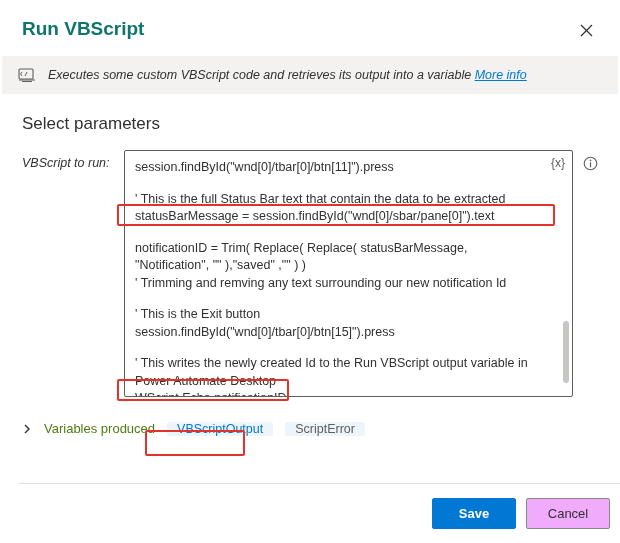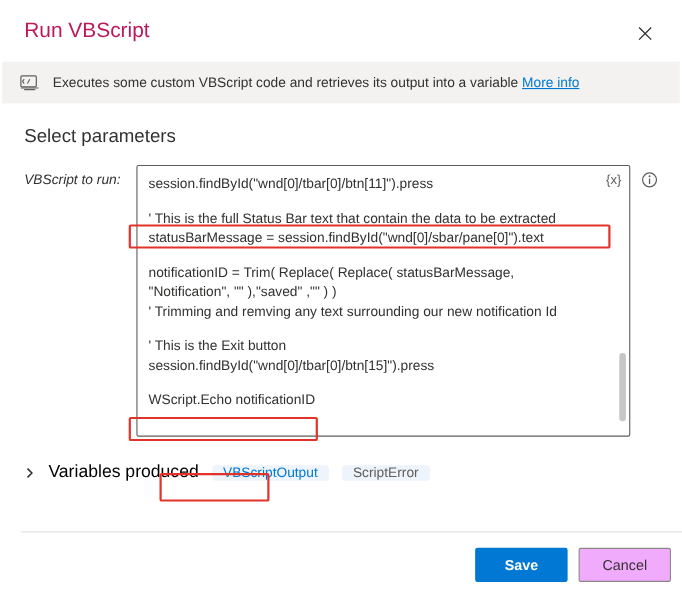--- a/index.html
+++ b/index.html
@@ -11,30 +11,31 @@
     width: 620px;
     height: 543px;
     position: relative;
     overflow: hidden;
   }
   .dialog { width: 100%; height: 100%; display: flex; flex-direction: column; }
   .header {
     padding: 18px 22px 14px 22px;
     display: flex; justify-content: space-between; align-items: flex-start;
   }
-  .title { font-size: 19px; font-weight: 400; color: #be185d; }
+  .title { font-size: 19px; font-weight: 700; color: #0f766e; }
   .close-btn {
     width: 24px; height: 24px; display: flex; align-items: center; justify-content: center;
     cursor: pointer; border-radius: 2px;
   }
   .info-bar {
     background: #f3f2f1;
     padding: 11px 16px;
     display: flex; align-items: center; gap: 12px;
     margin: 0 2px;
+    font-style: italic;
   }
   .info-bar .icn { flex: 0 0 auto; }
   .info-text { color: #323130; font-size: 12.5px; }
   .info-link { color: #0078d4; text-decoration: underline; cursor: pointer; }
   .section-head {
     padding: 20px 22px 10px 22px;
     font-size: 17px; font-weight: 400; color: #323130;
   }
   .param-row {
     display: flex; align-items: flex-start; gap: 10px;
@@ -80,21 +81,21 @@
   }
   .rb1 { left: 117px; top: 204px; width: 438px; height: 22px; }
   .rb2 { left: 117px; top: 379px; width: 172px; height: 22px; }
   .rb3 { left: 145px; top: 430px; width: 100px; height: 26px; }
 
   .vars-row {
     display: flex; align-items: center; gap: 12px;
     padding: 24px 22px 0 22px;
   }
   .chev { color: #323130; cursor: pointer; }
-  .vars-label { font-size: 16px; color: #000000; }
+  .vars-label { font-size: 13px; color: #4d7c0f; }
   .pill {
     background: #edf4fb;
     border-radius: 3px;
     padding: 0 10px;
     font-size: 12.5px;
     color: #0078d4;
     cursor: pointer;
     display: inline-block;
   }
   .pill.secondary { color: #605e5c; text-align: right; }
@@ -157,20 +158,21 @@
         <div class="gap"></div>
         <p class="cline">' This is the full Status Bar text that contain the data to be extracted</p>
         <p class="cline">statusBarMessage = session.findById("wnd[0]/sbar/pane[0]").text</p>
         <div class="gap"></div>
         <p class="cline">notificationID = Trim( Replace( Replace( statusBarMessage, "Notification", "" ),"saved" ,""  ) )</p>
         <p class="cline">' Trimming and remving any text surrounding our new notification Id</p>
         <div class="gap"></div>
         <p class="cline">' This is the Exit button</p>
         <p class="cline">session.findById("wnd[0]/tbar[0]/btn[15]").press</p>
         <div class="gap"></div>
+        <p class="cline">' This writes the newly created Id to the Run VBScript output variable in Power Automate Desktop</p>
         <p class="cline">WScript.Echo notificationID</p>
         <div class="scroll-thumb"></div>
       </div>
       <span class="var-token">{x}</span>
     </div>
     <div class="info-icon">
       <svg width="15" height="15" viewBox="0 0 15 15">
         <circle cx="7.5" cy="7.5" r="6.3" fill="none" stroke="#605e5c" stroke-width="1.1"></circle>
         <circle cx="7.5" cy="4.3" r="0.9" fill="#605e5c"></circle>
         <rect x="6.9" y="6.3" width="1.2" height="5" fill="#605e5c"></rect>

